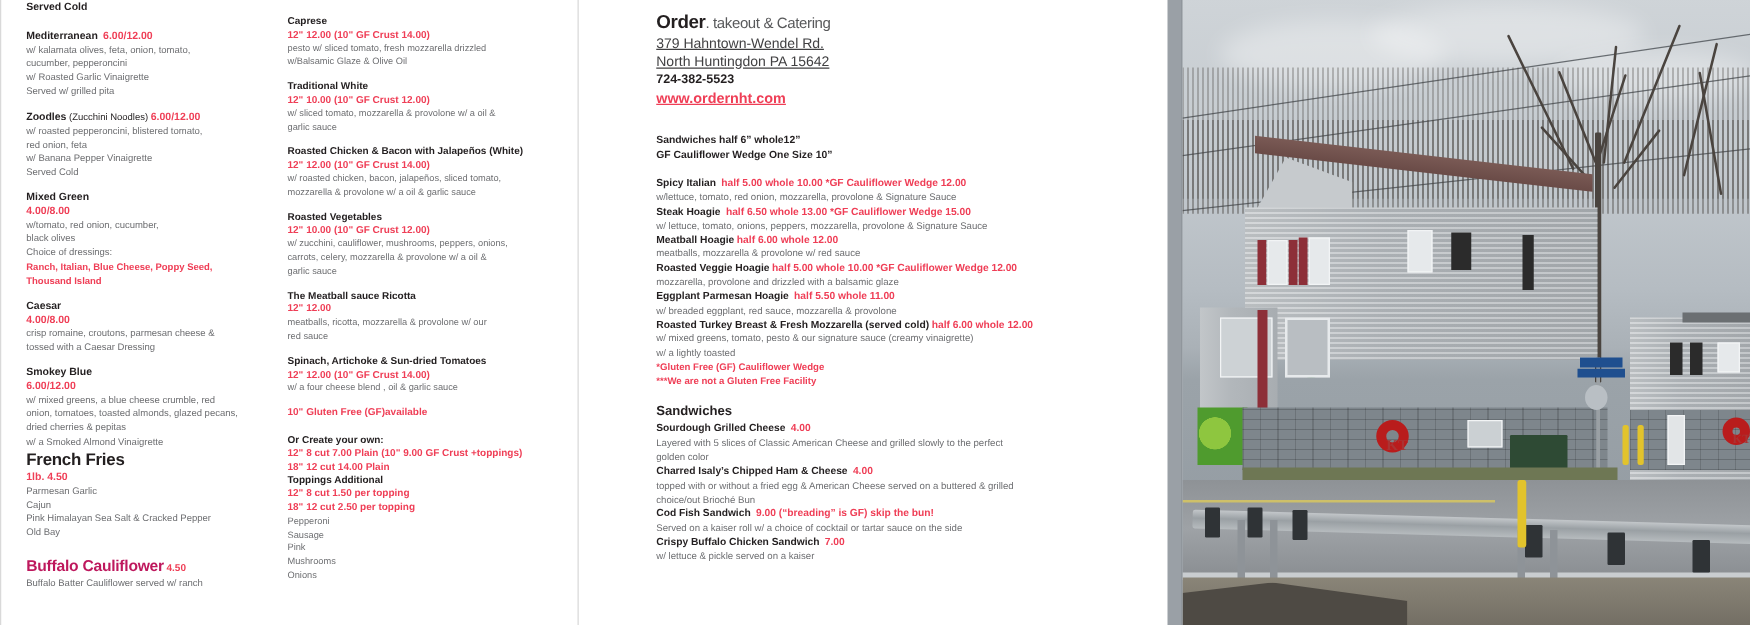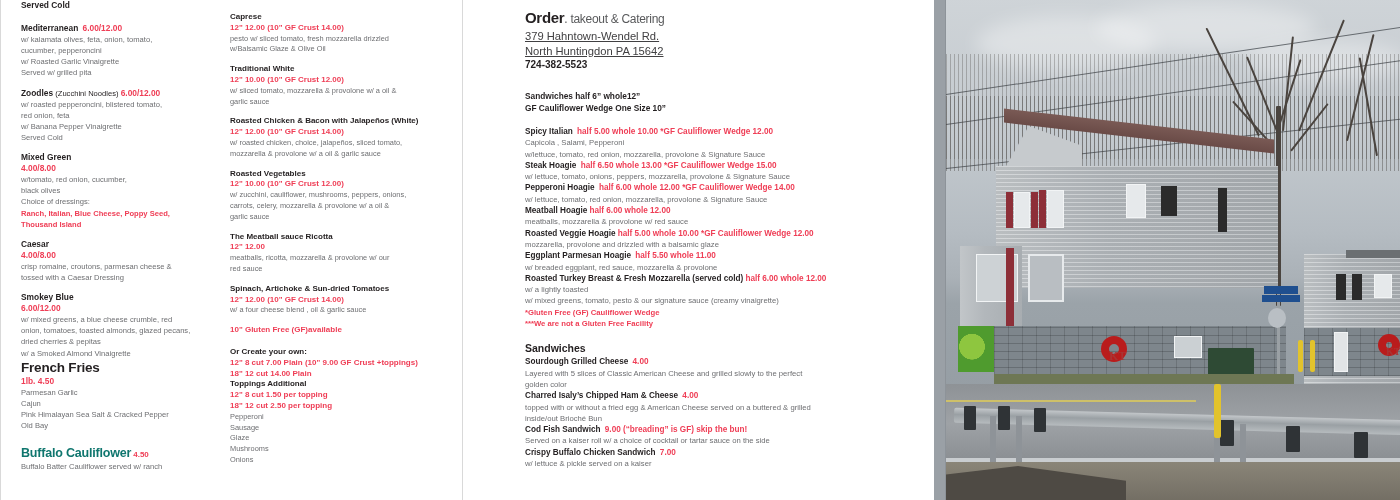--- a/index.html
+++ b/index.html
@@ -44,21 +44,21 @@
   .c1 .name { font-size: 8.4px; }
   .c1 .price { font-size: 8.4px; }
   .c1 .blk { margin-bottom: 9px; }
 
   .big-head {
     font-weight: bold; color: #231f20;
     font-size: 13.5px; line-height: 16px;
     letter-spacing: -0.2px;
   }
   .big-head2 {
-    font-weight: bold; color: #0f766e;
+    font-weight: bold; color: #be185d;
     font-size: 12.5px; line-height: 16px;
     letter-spacing: -0.2px;
   }
 
   .c2 { font-size: 7.4px; line-height: 10.8px; }
   .c2 .name { font-size: 8px; }
   .c2 .price { font-size: 8px; }
   .c2 .blk { margin-bottom: 9px; }
 
   .c3 { font-size: 7.7px; line-height: 11.3px; }
@@ -248,21 +248,21 @@
     <div class="blk">
       <div class="name">Traditional White</div>
       <div class="price">12" 10.00  (10" GF Crust 12.00)</div>
       <div class="desc">w/ sliced tomato, mozzarella &amp; provolone w/ a oil &amp;</div>
       <div class="desc">garlic sauce</div>
     </div>
 
     <div class="blk">
       <div class="name">Roasted Chicken &amp; Bacon with Jalapeños (White)</div>
       <div class="price">12" 12.00  (10" GF Crust 14.00)</div>
-      <div class="desc">w/ roasted chicken, choice, jalapeños, sliced tomato,</div>
+      <div class="desc">w/ roasted chicken, bacon, jalapeños, sliced tomato,</div>
       <div class="desc">mozzarella &amp; provolone w/ a oil &amp; garlic sauce</div>
     </div>
 
     <div class="blk">
       <div class="name">Roasted Vegetables</div>
       <div class="price">12" 10.00  (10" GF Crust 12.00)</div>
       <div class="desc">w/ zucchini, cauliflower, mushrooms, peppers, onions,</div>
       <div class="desc">carrots, celery, mozzarella &amp; provolone w/ a oil &amp;</div>
       <div class="desc">garlic sauce</div>
     </div>
@@ -286,91 +286,87 @@
 
     <div>
       <div class="name">Or Create your own:</div>
       <div class="price">12"   8 cut 7.00 Plain (10" 9.00 GF Crust +toppings)</div>
       <div class="price">18" 12 cut 14.00 Plain</div>
       <div class="name">Toppings Additional</div>
       <div class="price">12"  8 cut 1.50 per topping</div>
       <div class="price">18"  12 cut 2.50 per topping</div>
       <div class="desc">Pepperoni</div>
       <div class="desc">Sausage</div>
-      <div class="desc">Glaze</div>
+      <div class="desc">Pink</div>
       <div class="desc">Mushrooms</div>
       <div class="desc">Onions</div>
     </div>
   </div>
 
   <div class="col col-rule c3" id="col3">
 
     <div style="height:8px"></div>
 
     <div>
       <div class="order-title"><span>Order</span><span class="thin">. takeout &amp; Catering</span></div>
       <div class="addr">379 Hahntown-Wendel Rd.</div>
       <div class="addr">North Huntingdon PA 15642</div>
       <div class="phone">724-382-5523</div>
+      <div class="web">www.ordernht.com</div>
     </div>
 
     <div style="height:19px"></div>
 
     <div class="sand-head">Sandwiches  half 6”  whole12”</div>
     <div class="sand-head">GF Cauliflower Wedge One Size 10”</div>
 
     <div style="height:12px"></div>
 
     <div>
       <div class="row"><span class="name">Spicy Italian</span>&nbsp;&nbsp;<span class="price">half 5.00  whole 10.00  *GF  Cauliflower Wedge 12.00</span></div>
-      <div class="desc">Capicola , Salami, Pepperoni</div>
       <div class="desc">w/lettuce, tomato, red onion, mozzarella, provolone &amp; Signature Sauce</div>
     </div>
     <div>
       <div class="row"><span class="name">Steak Hoagie</span>&nbsp;&nbsp;<span class="price">half 6.50  whole 13.00  *GF  Cauliflower Wedge 15.00</span></div>
       <div class="desc">w/ lettuce, tomato, onions, peppers, mozzarella, provolone &amp; Signature Sauce</div>
     </div>
     <div>
-      <div class="row"><span class="name">Pepperoni Hoagie</span>&nbsp;&nbsp;<span class="price">half 6.00 whole 12.00  *GF  Cauliflower Wedge 14.00</span></div>
-      <div class="desc">w/ lettuce, tomato, red onion, mozzarella, provolone &amp; Signature Sauce</div>
-    </div>
-    <div>
       <div class="row"><span class="name">Meatball Hoagie</span>&nbsp;<span class="price">half 6.00  whole 12.00</span></div>
       <div class="desc">meatballs, mozzarella &amp; provolone w/ red sauce</div>
     </div>
     <div>
       <div class="row"><span class="name">Roasted Veggie Hoagie</span>&nbsp;<span class="price">half  5.00  whole 10.00  *GF Cauliflower Wedge 12.00</span></div>
       <div class="desc">mozzarella, provolone and drizzled with a balsamic glaze</div>
     </div>
     <div>
       <div class="row"><span class="name">Eggplant Parmesan Hoagie</span>&nbsp;&nbsp;<span class="price">half  5.50  whole 11.00</span></div>
       <div class="desc">w/ breaded eggplant, red sauce, mozzarella &amp; provolone</div>
     </div>
     <div>
       <div class="row"><span class="name">Roasted Turkey Breast &amp; Fresh Mozzarella (served cold)</span>&nbsp;<span class="price">half 6.00 whole 12.00</span></div>
+      <div class="desc">w/ mixed greens, tomato, pesto &amp; our signature sauce (creamy vinaigrette)</div>
       <div class="desc">w/ a lightly toasted</div>
-      <div class="desc">w/ mixed greens, tomato, pesto &amp; our signature sauce (creamy vinaigrette)</div>
     </div>
 
     <div class="redline">*Gluten Free (GF) Cauliflower Wedge</div>
     <div class="redline">***We are not a Gluten Free Facility</div>
 
     <div style="height:12px"></div>
 
     <div class="sec-head">Sandwiches</div>
 
     <div>
       <div class="row"><span class="name">Sourdough Grilled Cheese</span>&nbsp;&nbsp;<span class="price">4.00</span></div>
       <div class="desc">Layered with 5 slices of Classic American Cheese and grilled slowly to the perfect</div>
       <div class="desc">golden color</div>
     </div>
     <div>
       <div class="row"><span class="name">Charred Isaly’s Chipped Ham &amp; Cheese</span>&nbsp;&nbsp;<span class="price">4.00</span></div>
       <div class="desc">topped with or without a fried egg  &amp; American Cheese served on a buttered &amp; grilled</div>
-      <div class="desc">inside/out Brioché Bun</div>
+      <div class="desc">choice/out Brioché Bun</div>
     </div>
     <div>
       <div class="row"><span class="name">Cod Fish Sandwich</span>&nbsp;&nbsp;<span class="price">9.00 (“breading” is GF) skip the bun!</span></div>
       <div class="desc">Served on a kaiser roll w/ a choice of cocktail or tartar sauce on the side</div>
     </div>
     <div>
       <div class="row"><span class="name">Crispy Buffalo Chicken Sandwich</span>&nbsp;&nbsp;<span class="price">7.00</span></div>
       <div class="desc">w/ lettuce &amp; pickle served on a kaiser</div>
     </div>
   </div>

